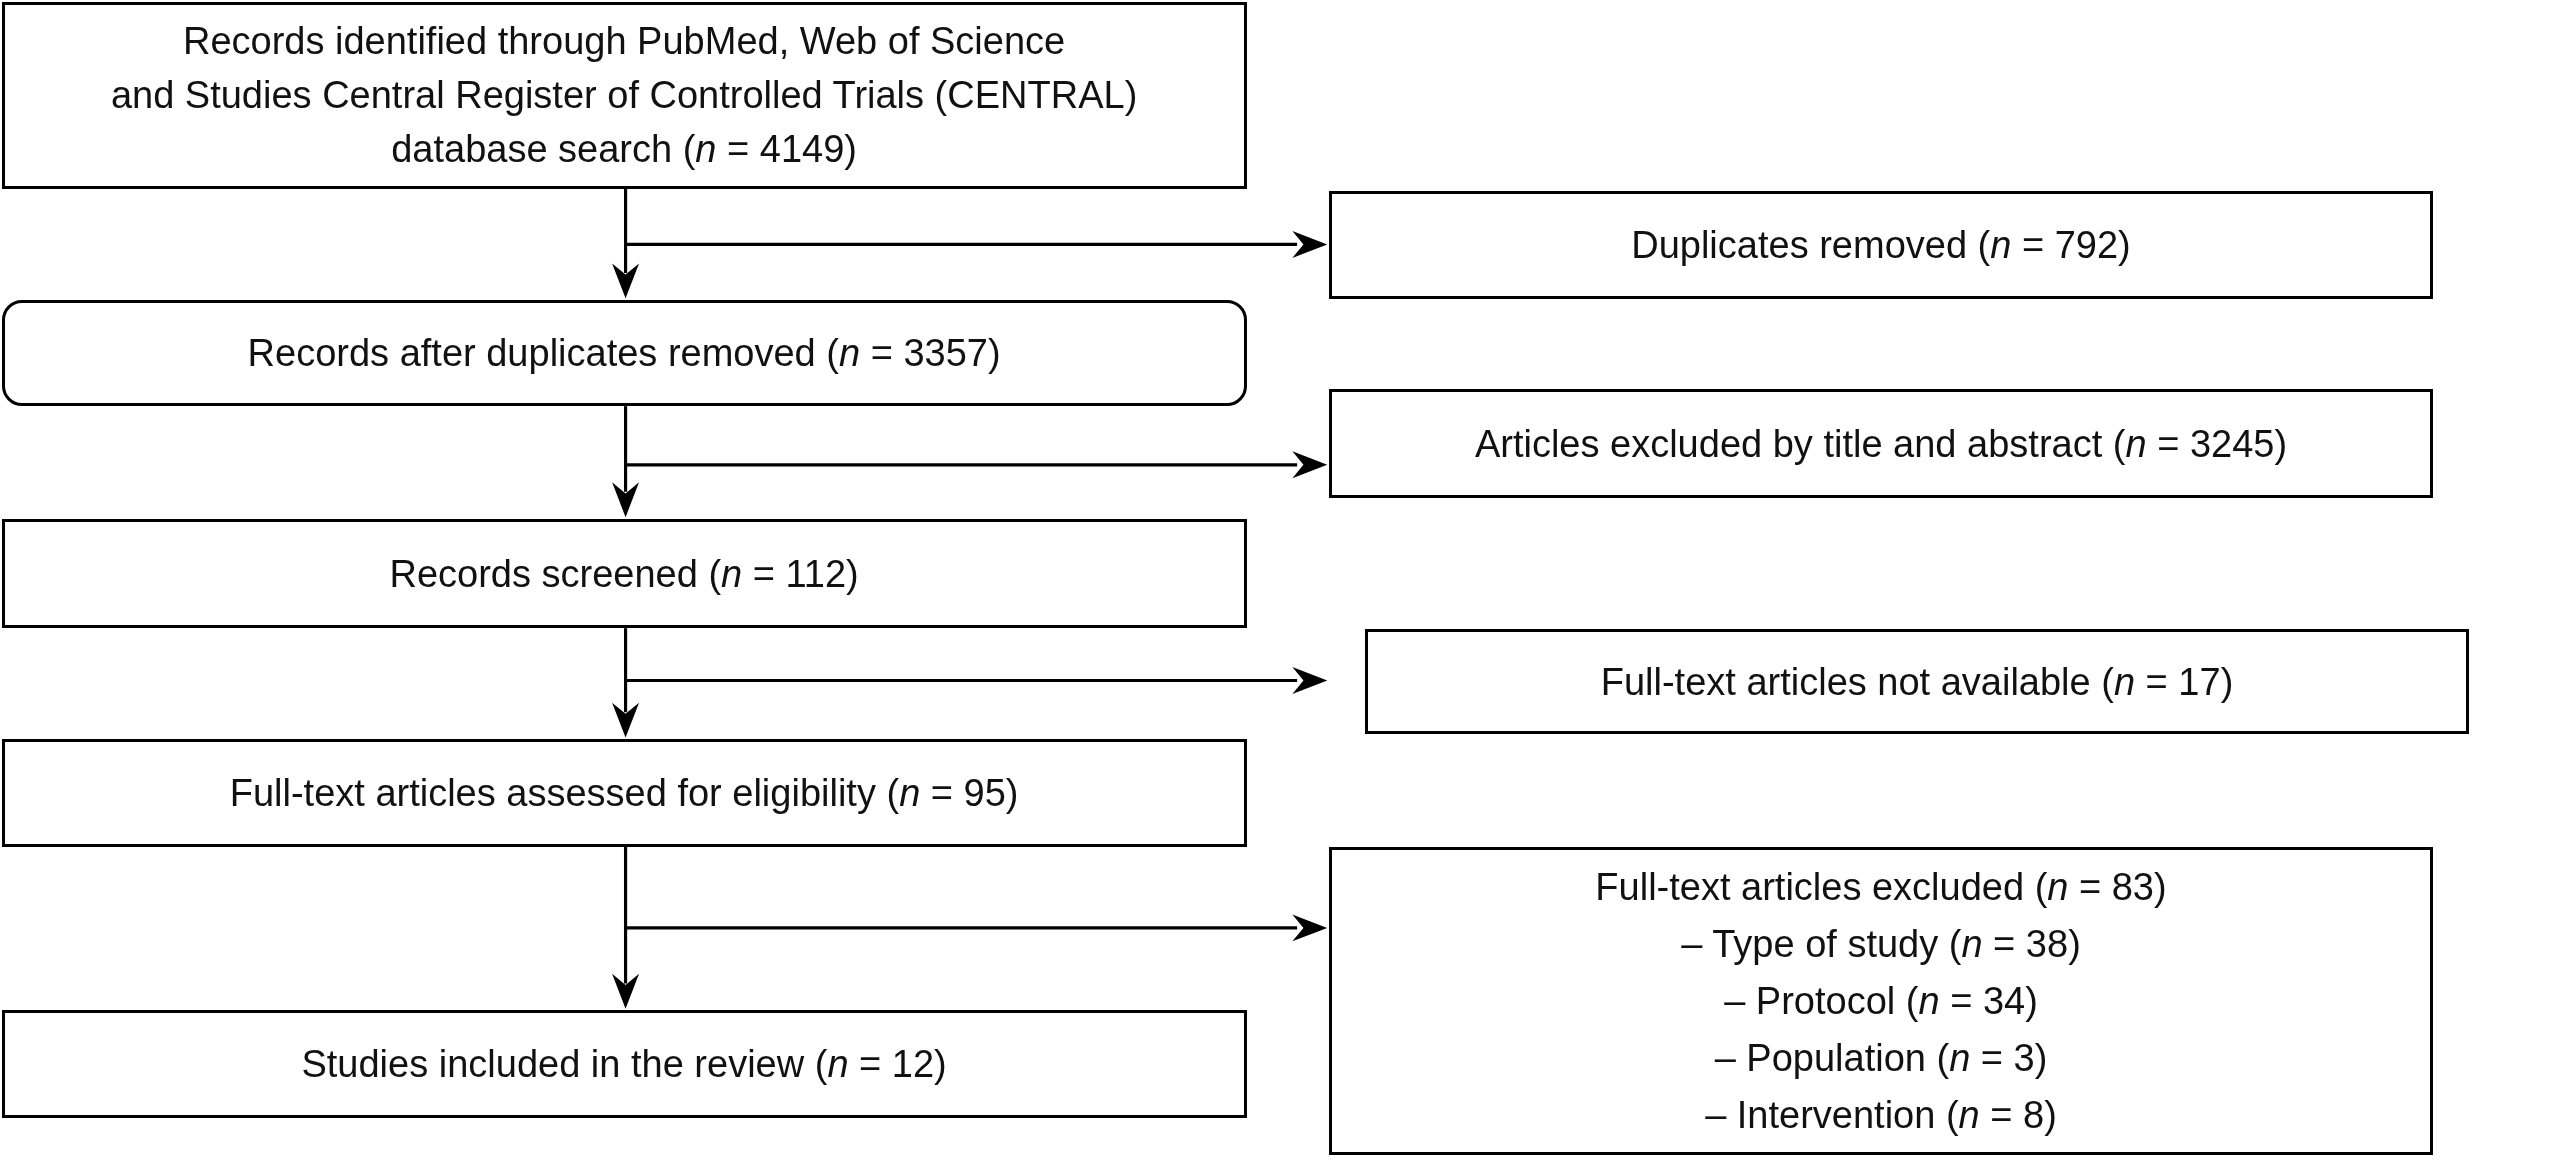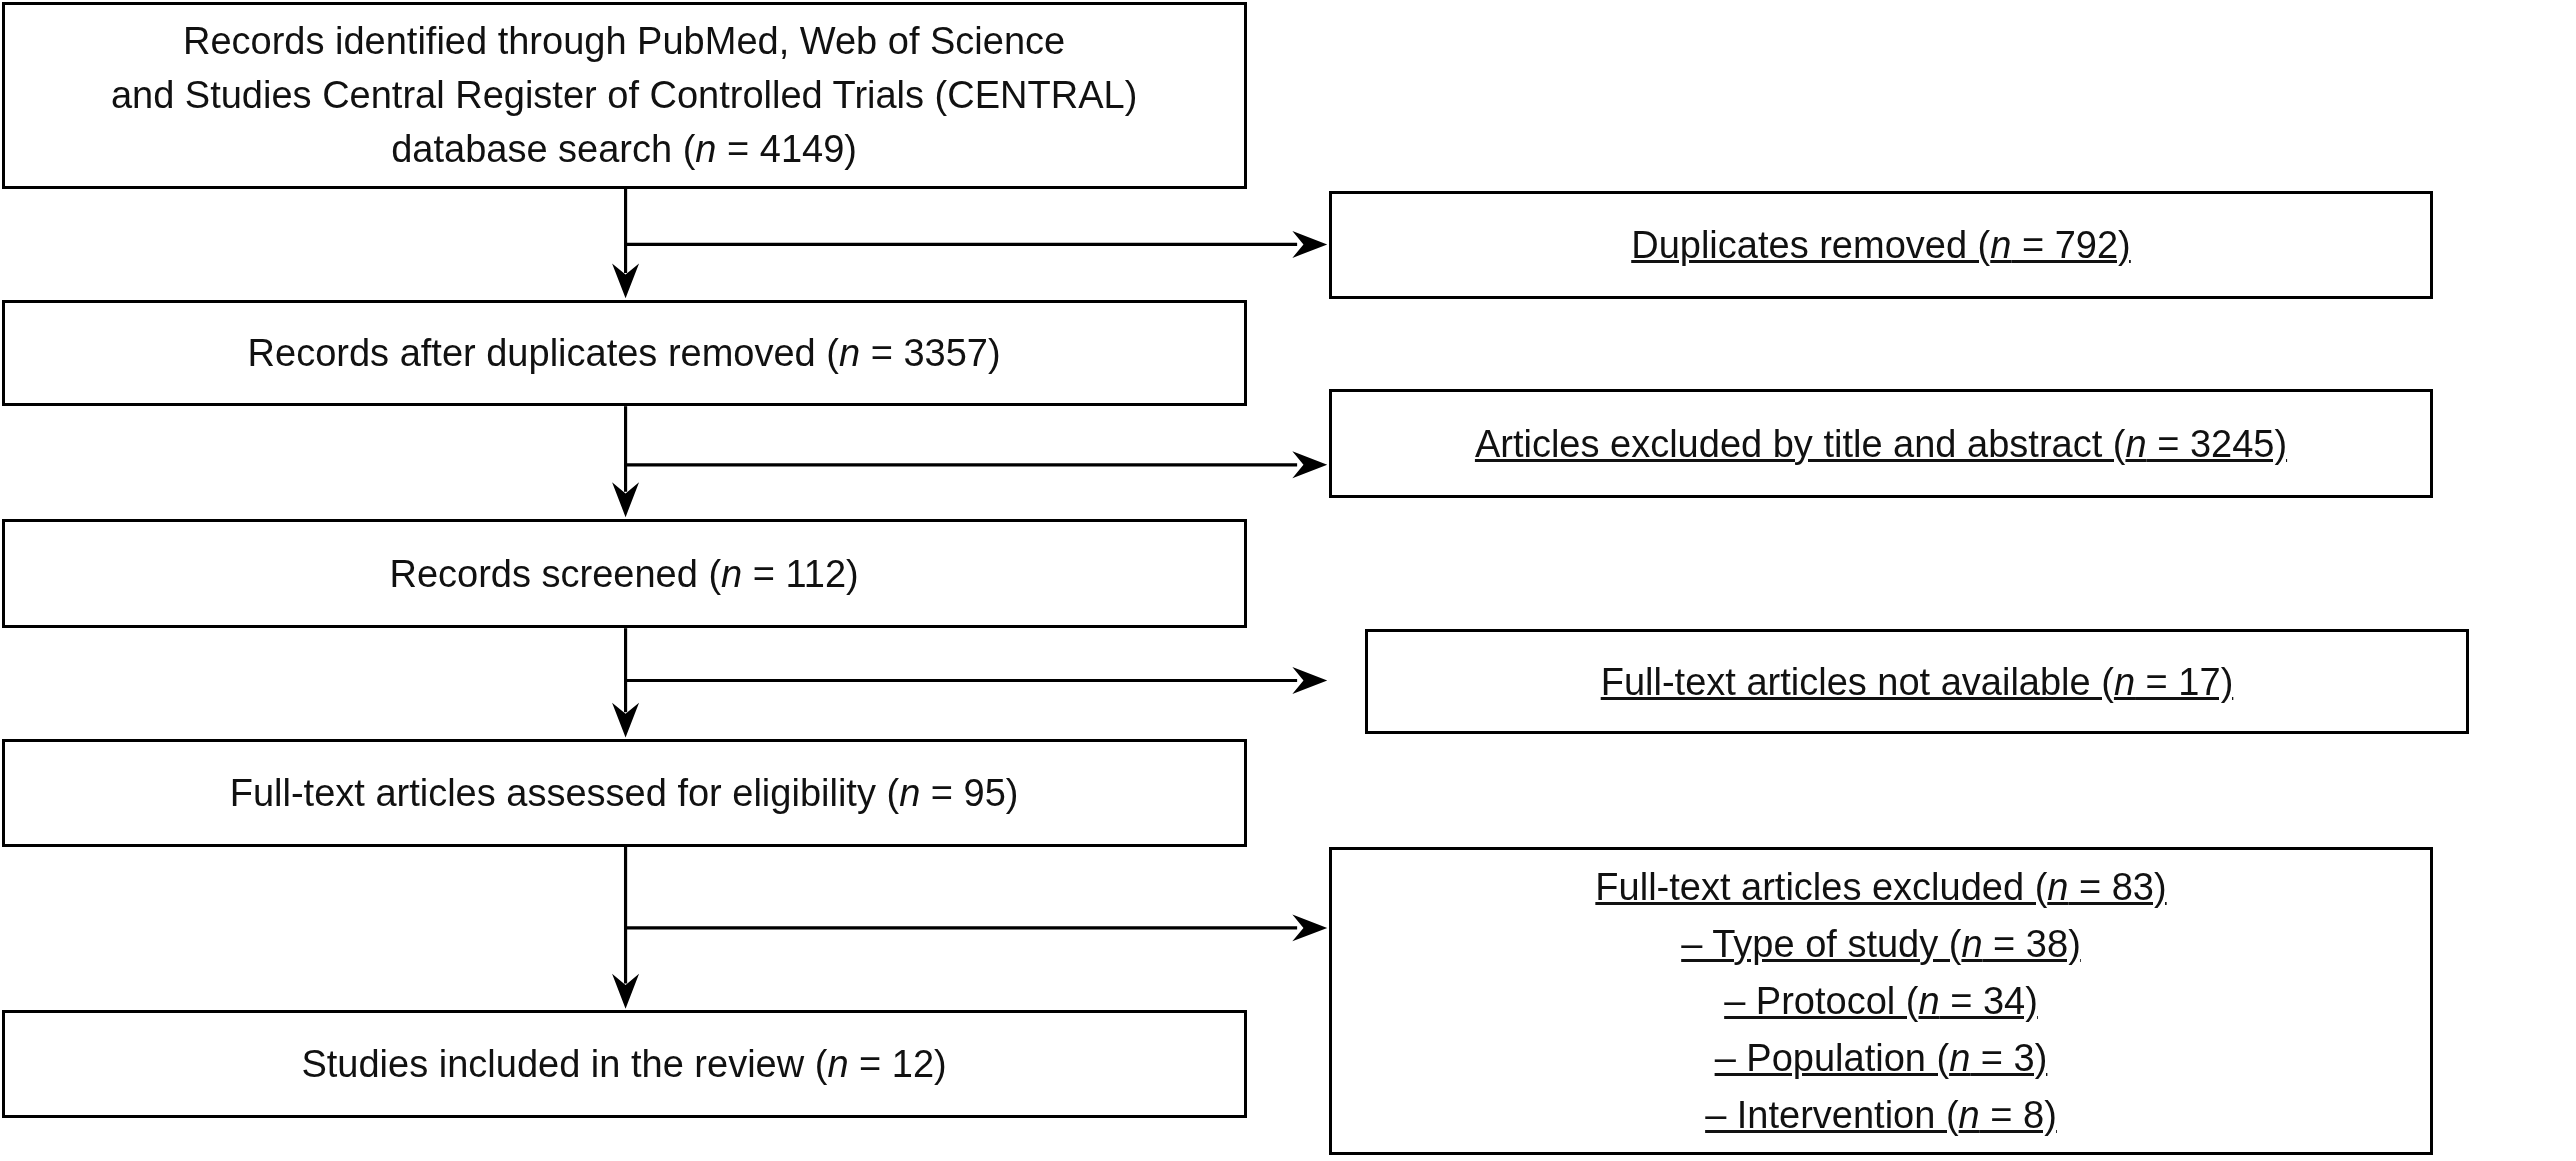--- a/index.html
+++ b/index.html
@@ -31,24 +31,24 @@
   }
   .flow-box .line {
     white-space: nowrap;
   }
   .it {
     font-style: italic;
   }
   
   .col-left  { left: 1.6px;    width: 1245px; }
   
-  .col-right { left: 1329px; width: 1104px; text-decoration: underline; }
+  .col-right { left: 1329px; width: 1104px; }
 
   #box-identified         { top: 1.6px;    height: 187px; }
-  #box-after-duplicates   { top: 300px;  height: 106px; }
+  #box-after-duplicates   { top: 300px;  height: 106px; border-radius: 20px; }
   #box-screened           { top: 519px;  height: 109px; }
   #box-fulltext-assessed  { top: 739px;  height: 108px; }
   #box-included           { top: 1010px; height: 108px; }
 
   #box-duplicates-removed       { top: 191px;  height: 108px; }
   #box-excluded-title-abstract  { top: 389px;  height: 109px; }
   #box-fulltext-not-available   { top: 629px;  height: 105px; margin-left: 36px; }
   #box-fulltext-excluded        { top: 847px; height: 308px; line-height: 57px; }
 
   #connector-layer {

